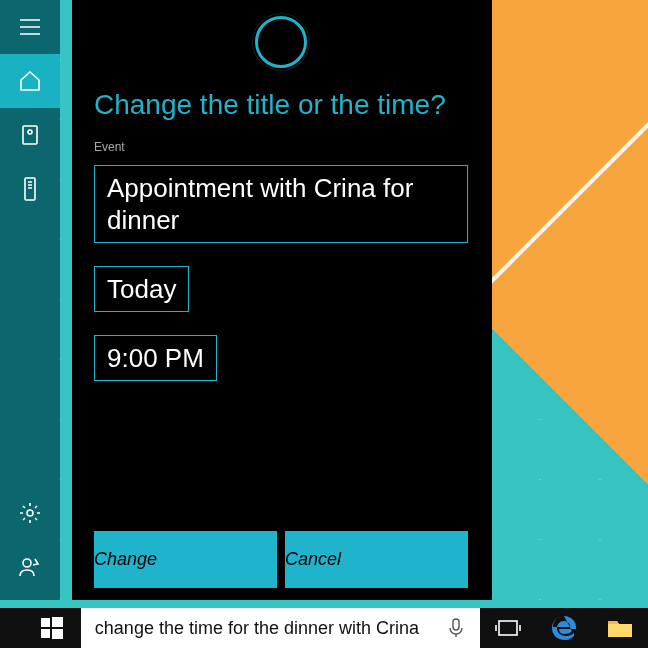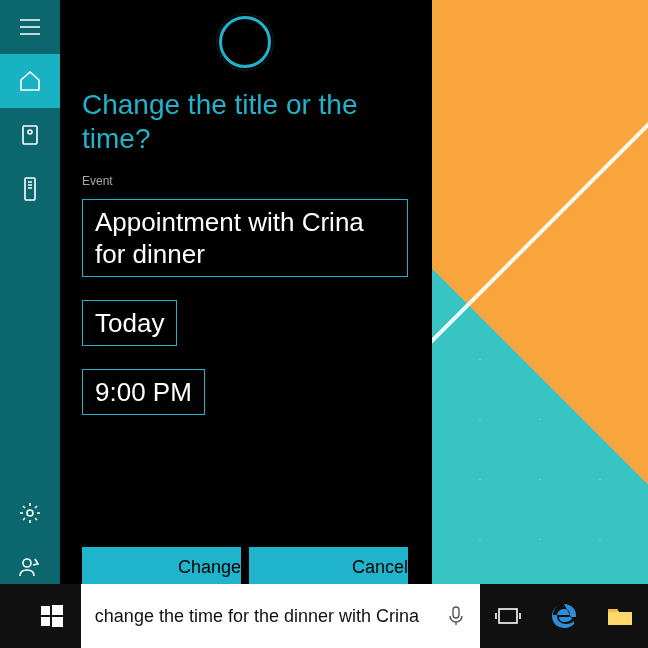--- a/index.html
+++ b/index.html
@@ -42,22 +42,22 @@
     display: flex; flex-direction: column; align-items: center;
     color: #fff;
   }
   .sidebar .top { display: flex; flex-direction: column; align-items: center; width: 100%; }
   .sidebar .bottom { margin-top: auto; display: flex; flex-direction: column; align-items: center; width: 100%; padding-bottom: 6px; }
   .sb-item { width: 60px; height: 54px; display: flex; align-items: center; justify-content: center; cursor: pointer; }
   .sb-item.active { background: #19b2c2; }
   .sb-item svg { fill: none; stroke: #fff; stroke-width: 1.6; }
 
   .panel {
-    position: absolute; top: 0; left: 60px; bottom: 48px;
-    width: 372px; background: #000; z-index: 4;
+    position: absolute; top: 0; left: 72px; bottom: 48px;
+    width: 420px; background: #000; z-index: 4;
     color: #e9e9e9; padding: 12px 24px 12px 22px;
   }
 
   .cortana-logo { width: 52px; height: 52px; border: 3px solid #1fb3cc; border-radius: 50%; margin: 4px auto 20px auto; position: relative; }
   .cortana-logo::after { content: ""; position: absolute; inset: -6px; border: 1px solid rgba(31,179,204,.2); border-radius: 50%; }
 
   .prompt { color: #1fb3cc; font-weight: 300; font-size: 28px; line-height: 34px; margin-bottom: 18px; }
   .label { color: #a7a7a7; font-size: 12px; margin-bottom: 10px; }
 
   .field {
@@ -71,25 +71,25 @@
     line-height: 32px;
     cursor: text;
     margin-top: 11px;
   }
   .field.block { display: block; width: 100%; }
   .field.inline { display: inline-block; }
 
   .calendar-line { color: #e2e2e2; font-size: 18px; font-weight: 300; margin-top: 16px; line-height: 26px; }
 
   .buttons { position: absolute; left: 22px; right: 24px; bottom: 12px; display: flex; gap: 8px; }
-  .btn { flex: 1; background: #1fb3cc; color: #000; text-align: right; padding: 10px 0; font-size: 18px; cursor: pointer; border: none; }
+  .btn { flex: 1; background: #1fb3cc; color: #000; text-align: left; padding: 18px 0; font-size: 18px; cursor: pointer; border: none; font-style: italic; }
 
   
   .taskbar {
-    position: absolute; left: 0; right: 0; bottom: 0; height: 64px;
+    position: absolute; left: 0; right: 0; bottom: 0; height: 40px;
     background: #101010; z-index: 6;
     display: flex; align-items: stretch; padding-left: 24px;
   }
   .start {
     width: 60px; display: flex; align-items: center; justify-content: center; cursor: pointer;
   }
   .search {
     width: 420px; background: #fff; display: flex; align-items: center; padding: 0 10px 0 14px;
   }
   .search input {

